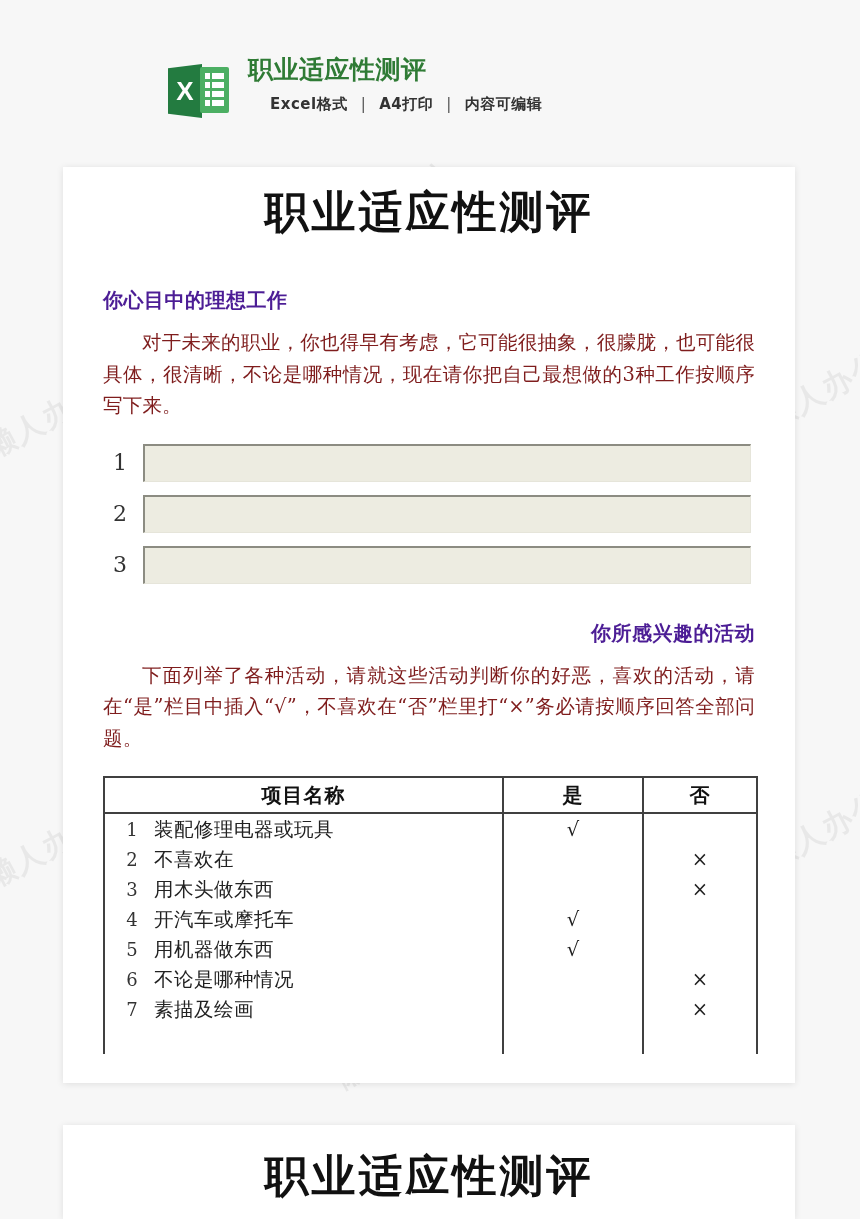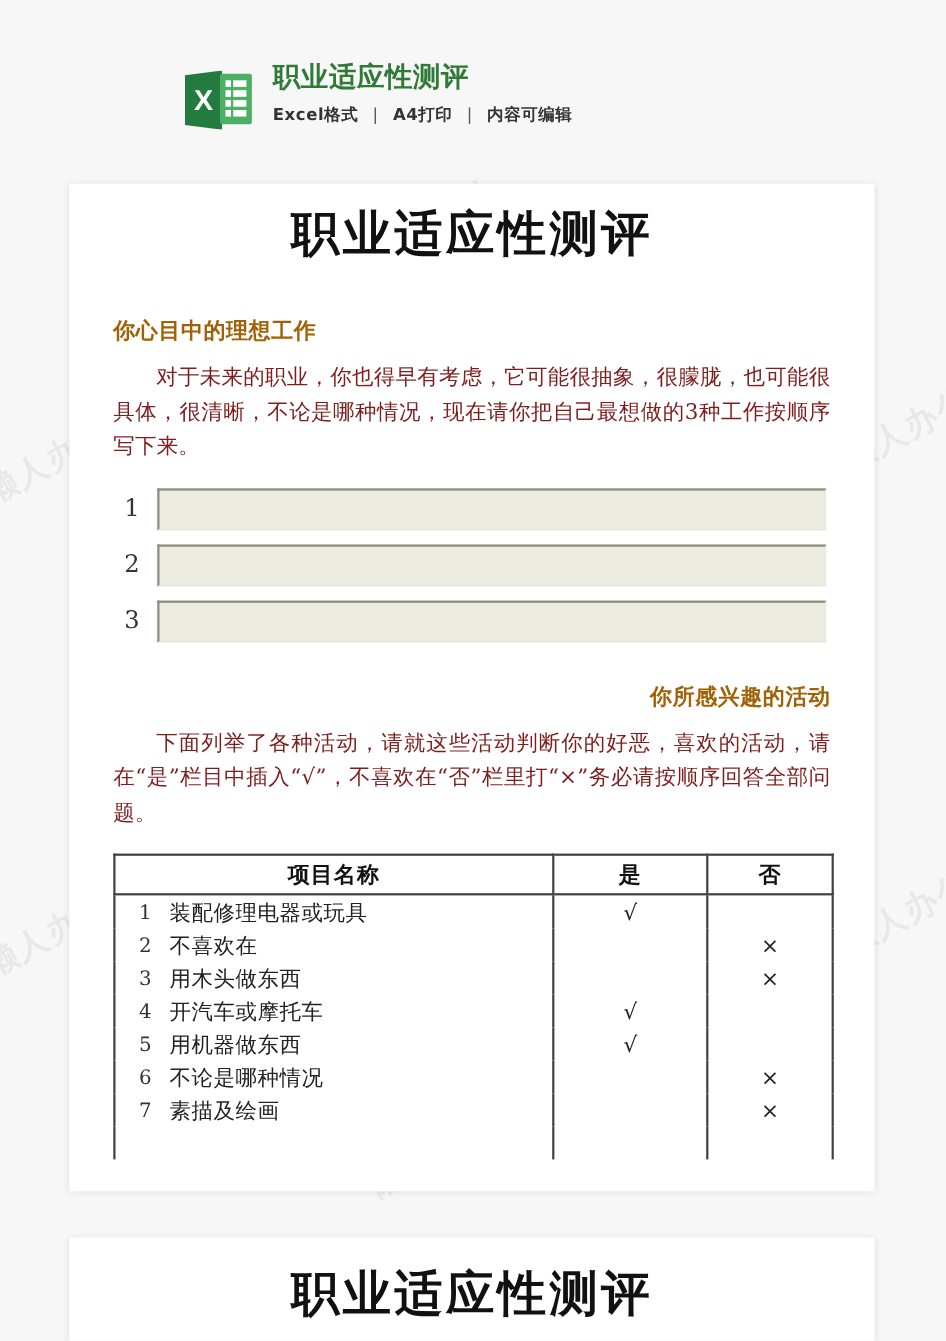--- a/index.html
+++ b/index.html
@@ -92,20 +92,21 @@
     margin: 0 0 11px 0;
   }
   .hsub {
     color: #333333;
     font-family: "DejaVu Sans", "Liberation Sans", sans-serif;
     font-size: 15px;
     font-weight: 700;
     letter-spacing: 0.5px;
     display: flex;
     align-items: center;
+    margin-left: 22px;
   }
   .hsub .sep {
     color: #555;
     font-weight: 400;
     padding: 0 13px;
   }
 
   
   .card {
     position: absolute;
@@ -129,21 +130,21 @@
     padding-top: 16px;
   }
   .card-2 .doc-title { padding-top: 22px; }
 
   .body-pad { padding: 0 40px; }
 
   .sec-head {
     font-family: "DejaVu Sans", "Liberation Sans", sans-serif;
     font-size: 20px;
     font-weight: 700;
-    color: #a16207;
+    color: #4c1d95;
     margin: 0;
     letter-spacing: 0.5px;
   }
   .sec-head.first { margin-top: 45px; }
   .sec-head.second { margin-top: 36px; text-align: right; }
 
   .para {
     font-family: "DejaVu Serif", "Liberation Serif", serif;
     font-size: 19.5px;
     line-height: 1.62;

